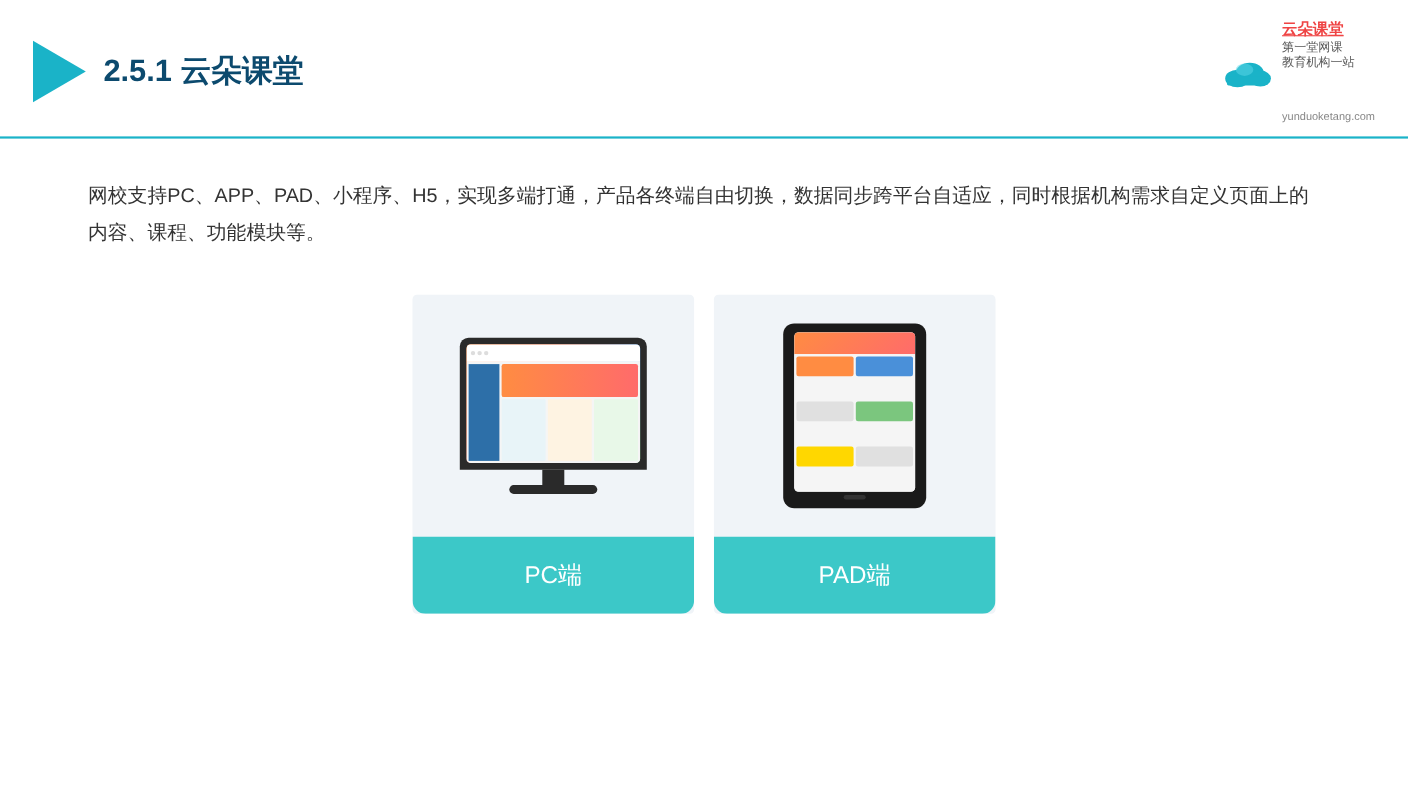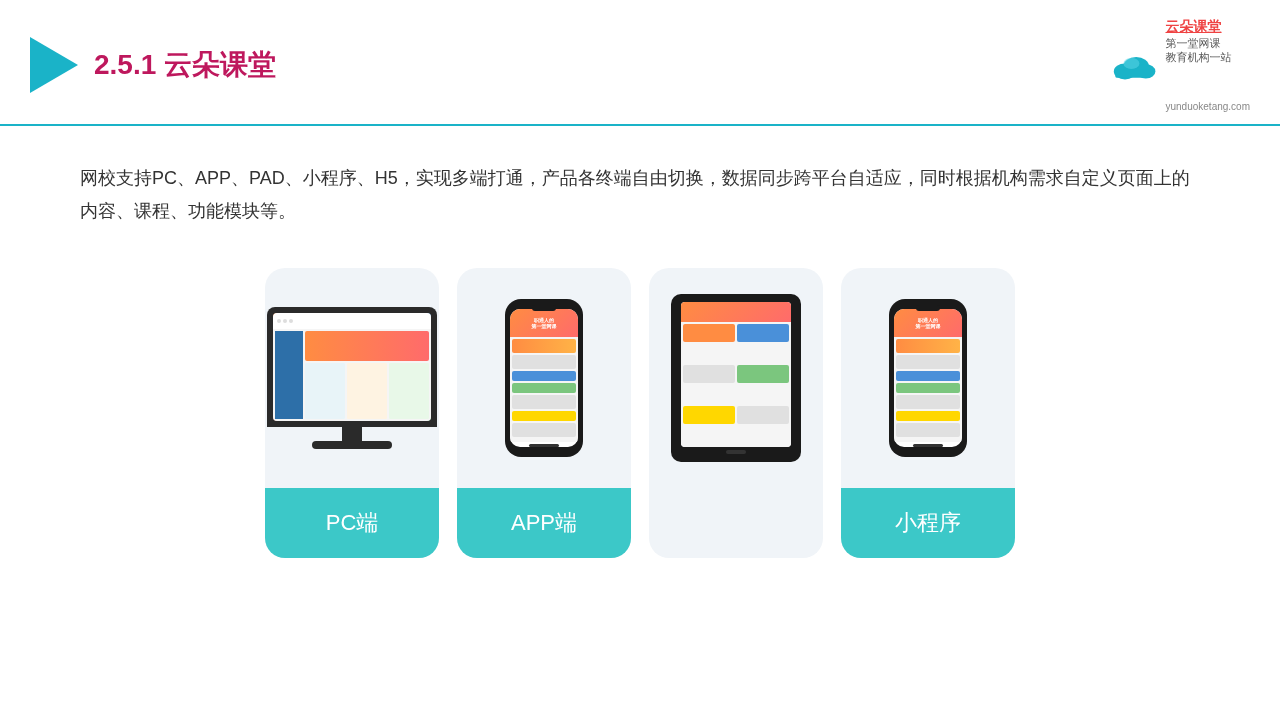--- a/index.html
+++ b/index.html
@@ -31,21 +31,21 @@
       border-top: 28px solid transparent;
       border-bottom: 28px solid transparent;
       border-left: 48px solid #1ab3c8;
     }
     .header-title {
       font-size: 28px;
       font-weight: 600;
       color: #222;
     }
     .header-title span {
-      color: #be185d;
+      color: #0c4a6e;
       font-weight: 700;
     }
     .header-right {
       display: flex;
       align-items: center;
       gap: 10px;
     }
     .brand-logo {
       display: flex;
       align-items: center;
@@ -88,22 +88,22 @@
     
     .cards-section {
       display: flex;
       justify-content: center;
       gap: 18px;
       padding: 20px 50px 0 50px;
     }
 
     .card {
       background: #f0f4f8;
-      border-radius: 20px;
-      width: 174px;
+      border-radius: 4px;
+      width: 256px;
       display: flex;
       flex-direction: column;
       align-items: center;
       overflow: hidden;
     }
 
     .card-image-area {
       width: 100%;
       height: 220px;
       display: flex;
@@ -408,81 +408,36 @@
             </div>
           </div>
         </div>
         <div class="monitor-neck"></div>
         <div class="monitor-base"></div>
       </div>
     </div>
     <div class="card-label">PC端</div>
   </div>
 
-  <div class="card">
-    <div class="card-image-area">
-      <div class="phone-frame" style="position:relative;">
-        <div class="phone-notch"></div>
-        <div class="phone-screen">
-          <div class="phone-screen-header">
-            <div class="phone-screen-header-text">职通人的<br>第一堂网课</div>
-          </div>
-          <div class="phone-content">
-            <div class="phone-row phone-row-orange"></div>
-            <div class="phone-row"></div>
-            <div class="phone-row phone-row-blue" style="height:10px;"></div>
-            <div class="phone-row phone-row-green" style="height:10px;"></div>
-            <div class="phone-row"></div>
-            <div class="phone-row phone-row-yellow" style="height:10px;"></div>
-            <div class="phone-row"></div>
-          </div>
-          <div class="phone-home-bar"></div>
-        </div>
-      </div>
-    </div>
-    <div class="card-label">APP端</div>
-  </div>
 
   <div class="card">
     <div class="card-image-area">
       <div class="tablet-frame">
         <div class="tablet-screen">
           <div class="tablet-header"></div>
           <div class="tablet-body">
             <div class="tablet-cell tablet-cell-orange"></div>
             <div class="tablet-cell tablet-cell-blue"></div>
             <div class="tablet-cell"></div>
             <div class="tablet-cell tablet-cell-green"></div>
             <div class="tablet-cell tablet-cell-yellow"></div>
             <div class="tablet-cell"></div>
           </div>
         </div>
         <div class="tablet-home-indicator"></div>
       </div>
     </div>
+    <div class="card-label">PAD端</div>
   </div>
 
-  <div class="card">
-    <div class="card-image-area">
-      <div class="phone-frame" style="position:relative;">
-        <div class="phone-notch"></div>
-        <div class="phone-screen">
-          <div class="phone-screen-header">
-            <div class="phone-screen-header-text">职通人的<br>第一堂网课</div>
-          </div>
-          <div class="phone-content">
-            <div class="phone-row phone-row-orange"></div>
-            <div class="phone-row"></div>
-            <div class="phone-row phone-row-blue" style="height:10px;"></div>
-            <div class="phone-row phone-row-green" style="height:10px;"></div>
-            <div class="phone-row"></div>
-            <div class="phone-row phone-row-yellow" style="height:10px;"></div>
-            <div class="phone-row"></div>
-          </div>
-          <div class="phone-home-bar"></div>
-        </div>
-      </div>
-    </div>
-    <div class="card-label">小程序</div>
-  </div>
 
 
 </div>
 
 </body></html>

